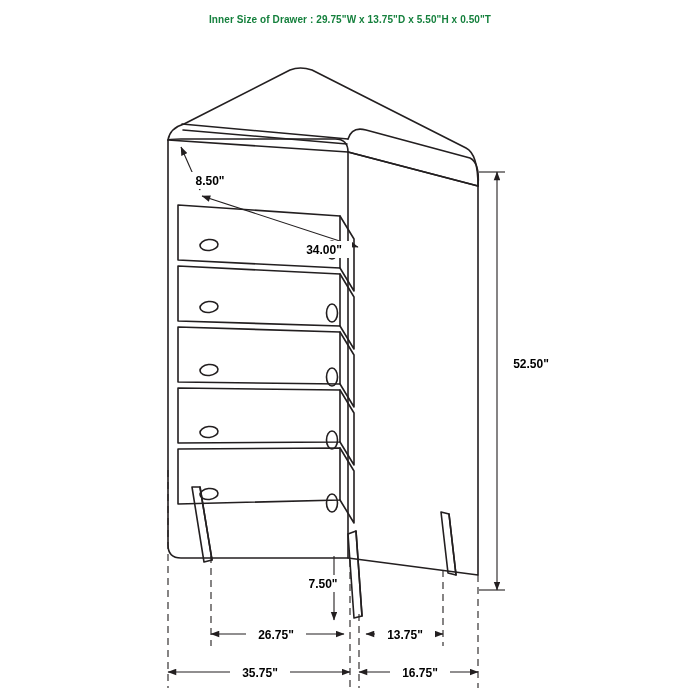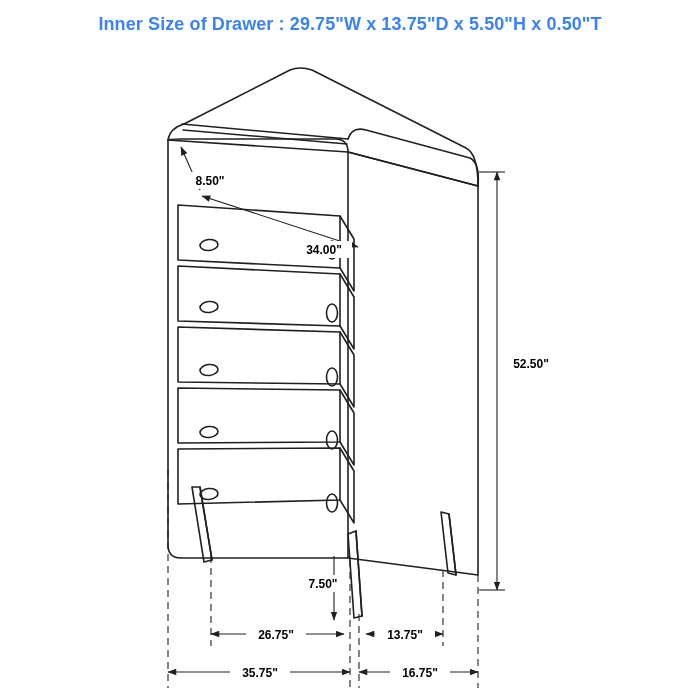--- a/index.html
+++ b/index.html
@@ -19,24 +19,24 @@
     position: relative;
     width: 700px;
     height: 700px;
   }
   #title {
     position: absolute;
     top: 14px;
     left: 0;
     width: 700px;
     text-align: center;
-    font-size: 18px;
+    font-size: 10px;
     font-weight: bold;
     letter-spacing: 0.1px;
-    color: #3b82f6;
+    color: #15803d;
   }
   svg#drawing {
     position: absolute;
     top: 0;
     left: 0;
   }
   .dim-text {
     font-family: "Liberation Sans", sans-serif;
     font-size: 12px;
     font-weight: bold;

